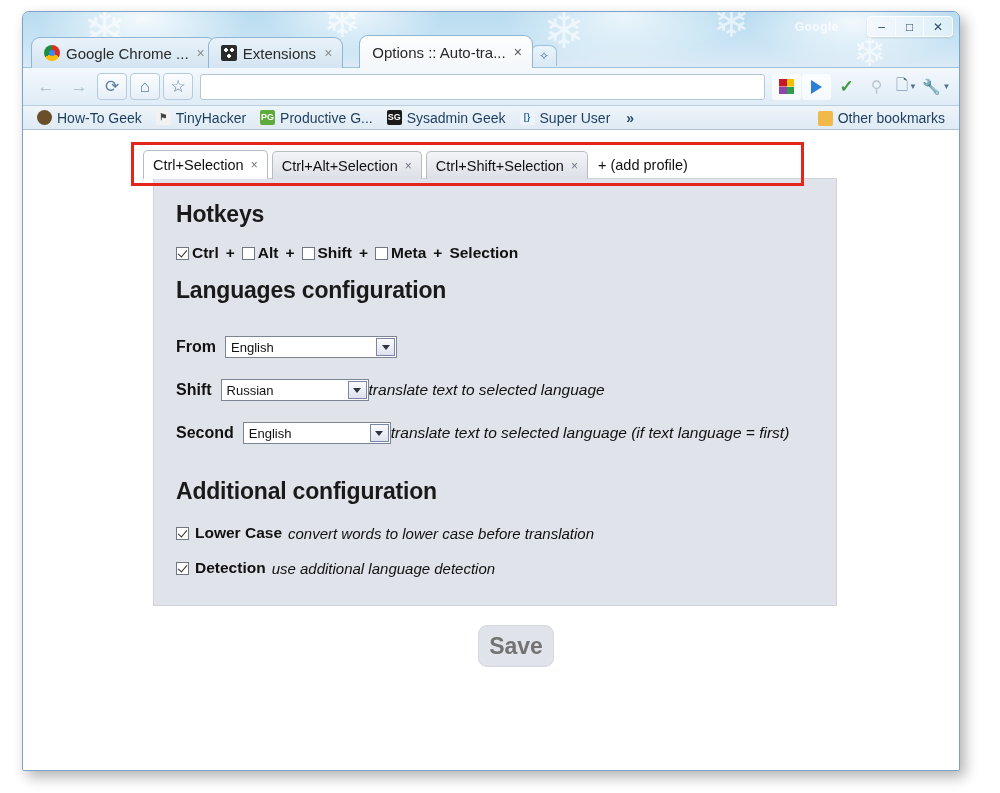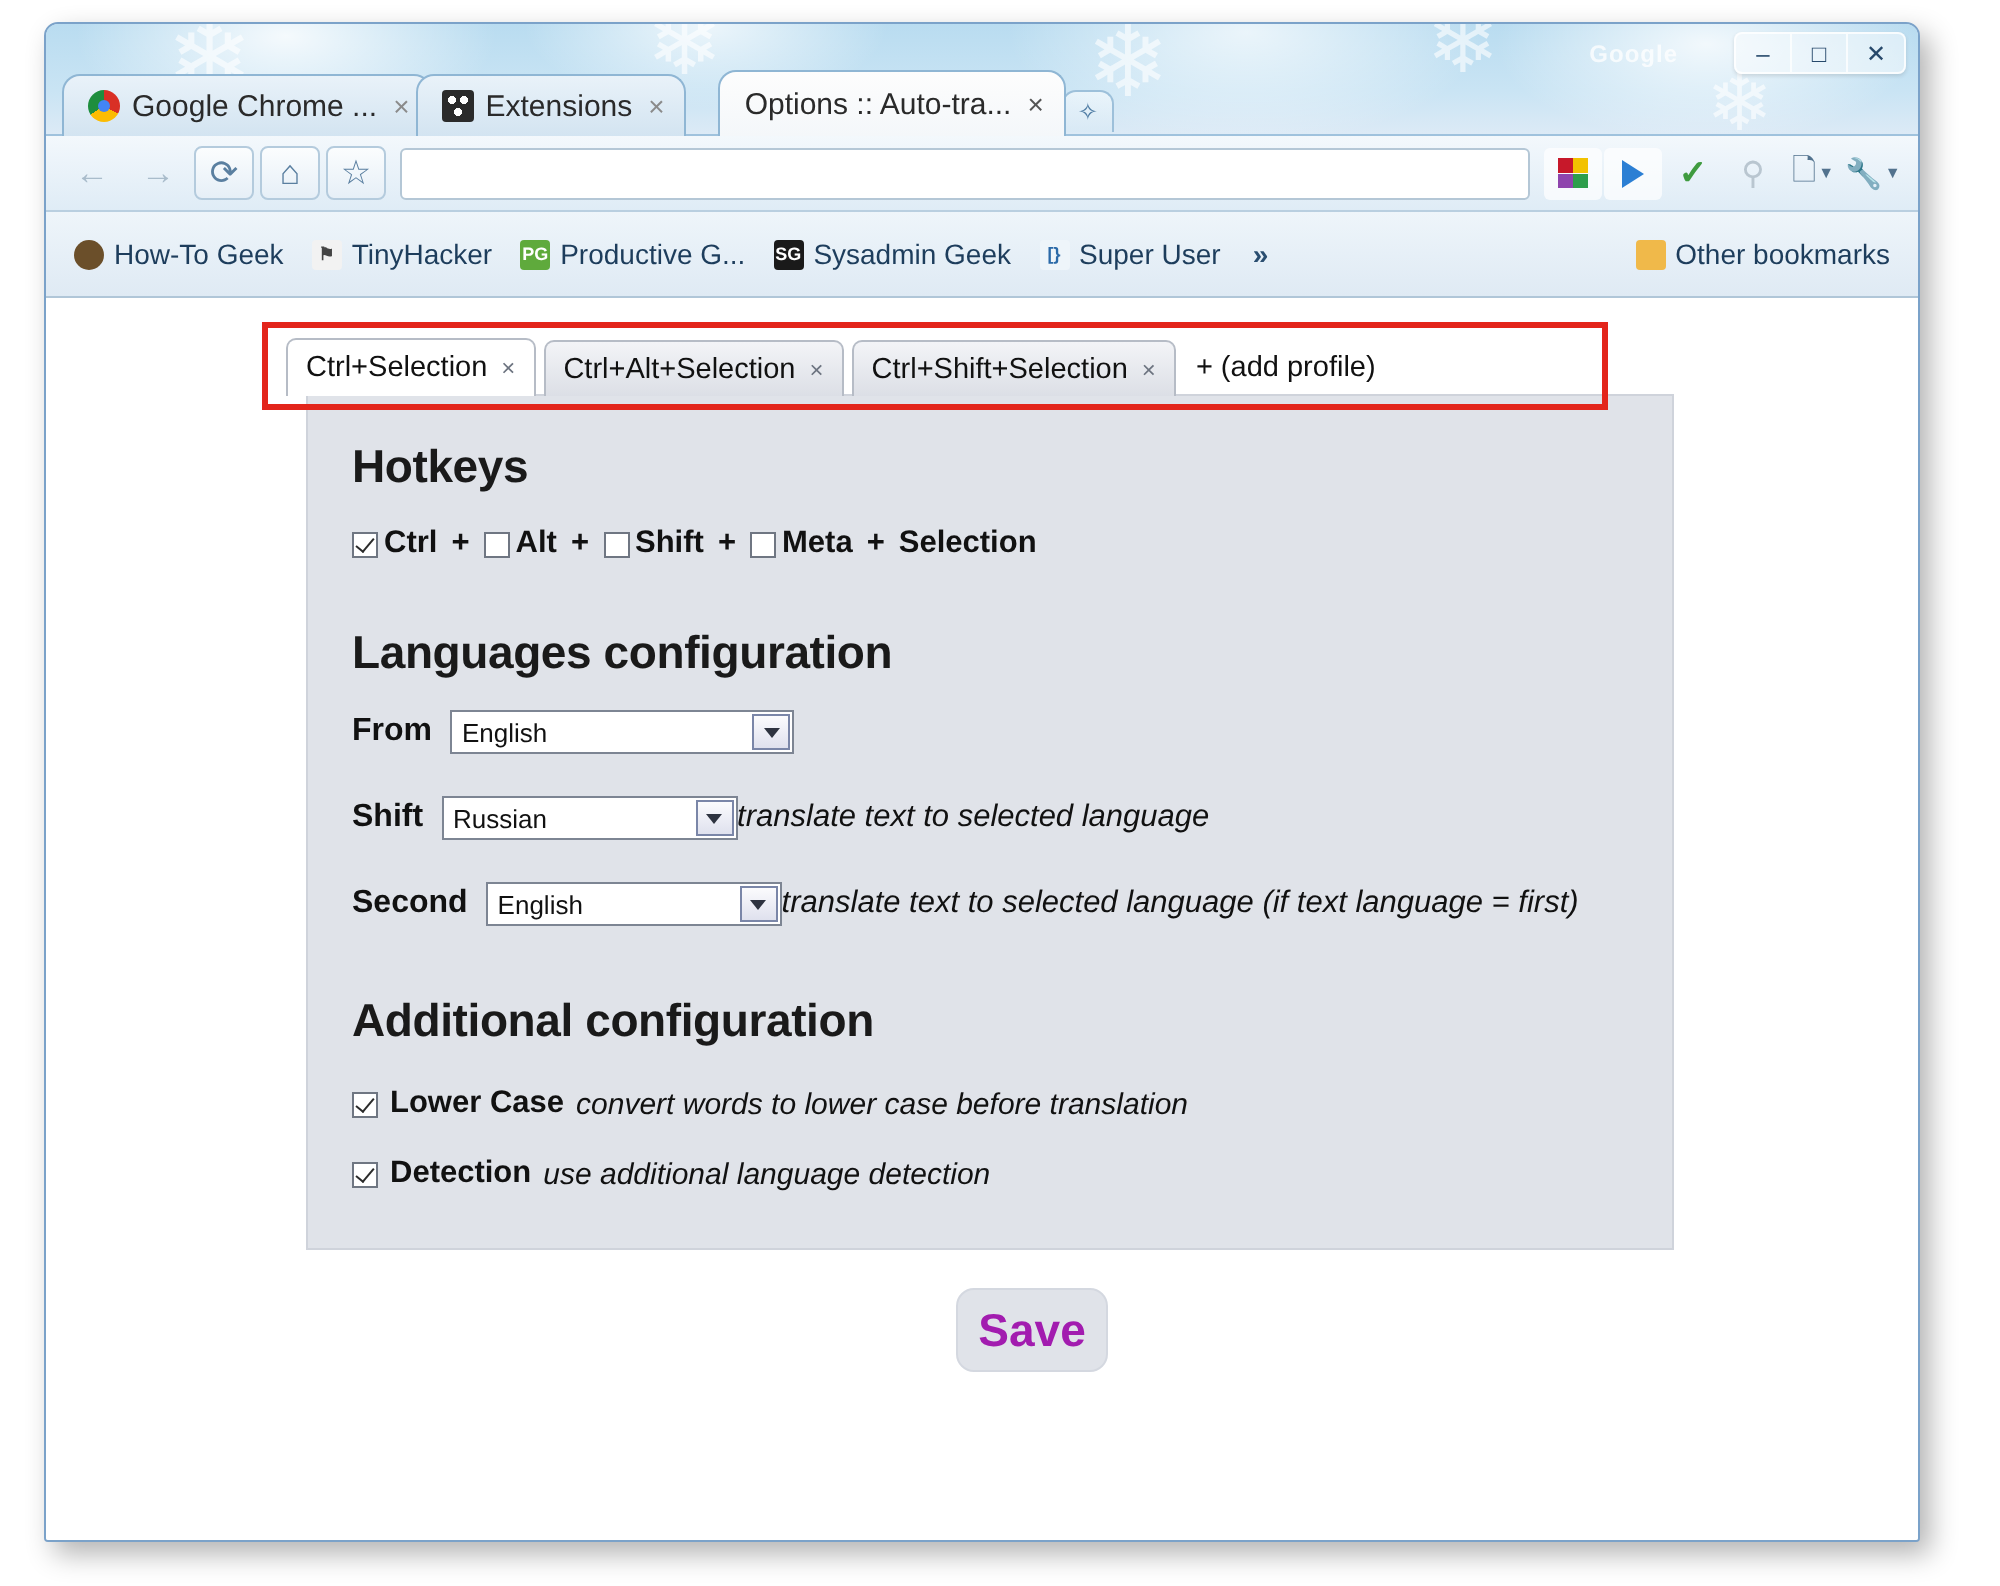--- a/index.html
+++ b/index.html
@@ -205,21 +205,21 @@
     border-bottom: 7px solid transparent;
   }
   .ic-check { color: #3f9b3f; font-size: 17px; font-weight: bold; }
   .ic-magnifier { color: #b9c6d0; font-size: 16px; }
   .ic-page { color: #52728e; font-size: 15px; }
   .ic-wrench { color: #52728e; font-size: 15px; }
   .caret { font-size: 8px; color: #52728e; margin-left: 1px; }
 
   
   #bookmarks {
-    height: 43px;
+    height: 24px;
     background: linear-gradient(#eef5fa, #dfeaf4);
     border-bottom: 1px solid #b0c6d8;
     display: flex; align-items: center;
     padding: 0 8px;
     font-size: 14px;
     color: #1d3d5c;
     gap: 2px;
   }
   .bm {
     display: flex; align-items: center; gap: 5px;
@@ -313,21 +313,21 @@
   .section-title {
     font-size: 23px;
     font-weight: bold;
     color: #1a1a1a;
     margin: 0;
     padding: 0;
     letter-spacing: -0.2px;
   }
   #sec-hotkeys  { position: absolute; left: 22px; top: 22px; }
   #hotkeys-row  { position: absolute; left: 22px; top: 65px; font-size: 15.5px; font-weight: bold; color: #111; display: flex; align-items: center; white-space: nowrap; }
-  #sec-langs    { position: absolute; left: 22px; top: 115px; }
+  #sec-langs    { position: absolute; left: 22px; top: 98px; }
   #lang-rows    { position: absolute; left: 22px; top: 157px; }
   #sec-additional { position: absolute; left: 22px; top: 299px; }
   #add-rows     { position: absolute; left: 22px; top: 345px; }
 
   .cbx {
     -webkit-appearance: none;
     appearance: none;
     width: 13px; height: 13px;
     border: 1px solid #6f7682;
     background: #ffffff;
@@ -398,21 +398,21 @@
 
   
   #save-button {
     position: absolute;
     left: 455px; top: 495px;
     width: 76px; height: 42px;
     border-radius: 9px;
     background: #e0e3e9;
     border: 1px solid #d4d8e0;
     display: flex; align-items: center; justify-content: center;
-    font-size: 23px; font-weight: bold; color: #a21caf;
+    font-size: 23px; font-weight: bold; color: #737373;
   }
 </style>
 </head>
 <body>
 
 <div id="page">
 
   <div id="browser-window">
 
     <div id="titlebar">

